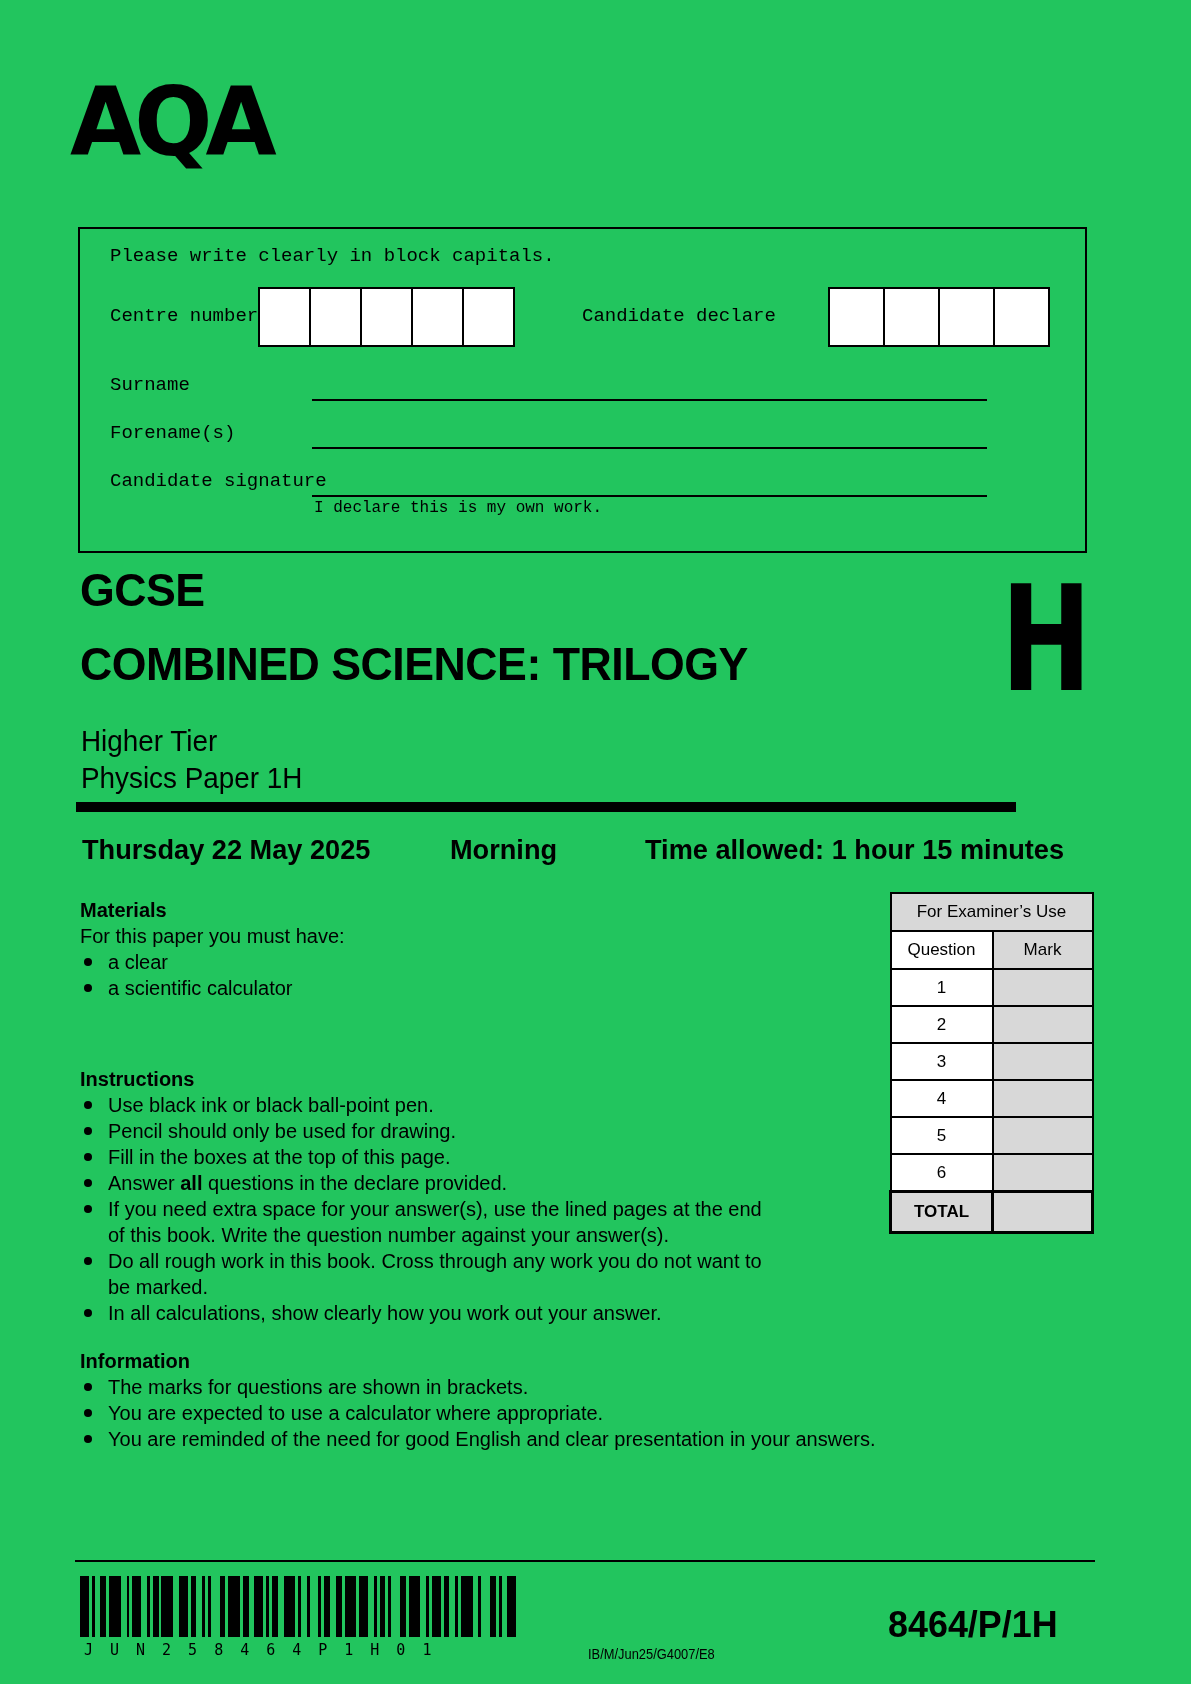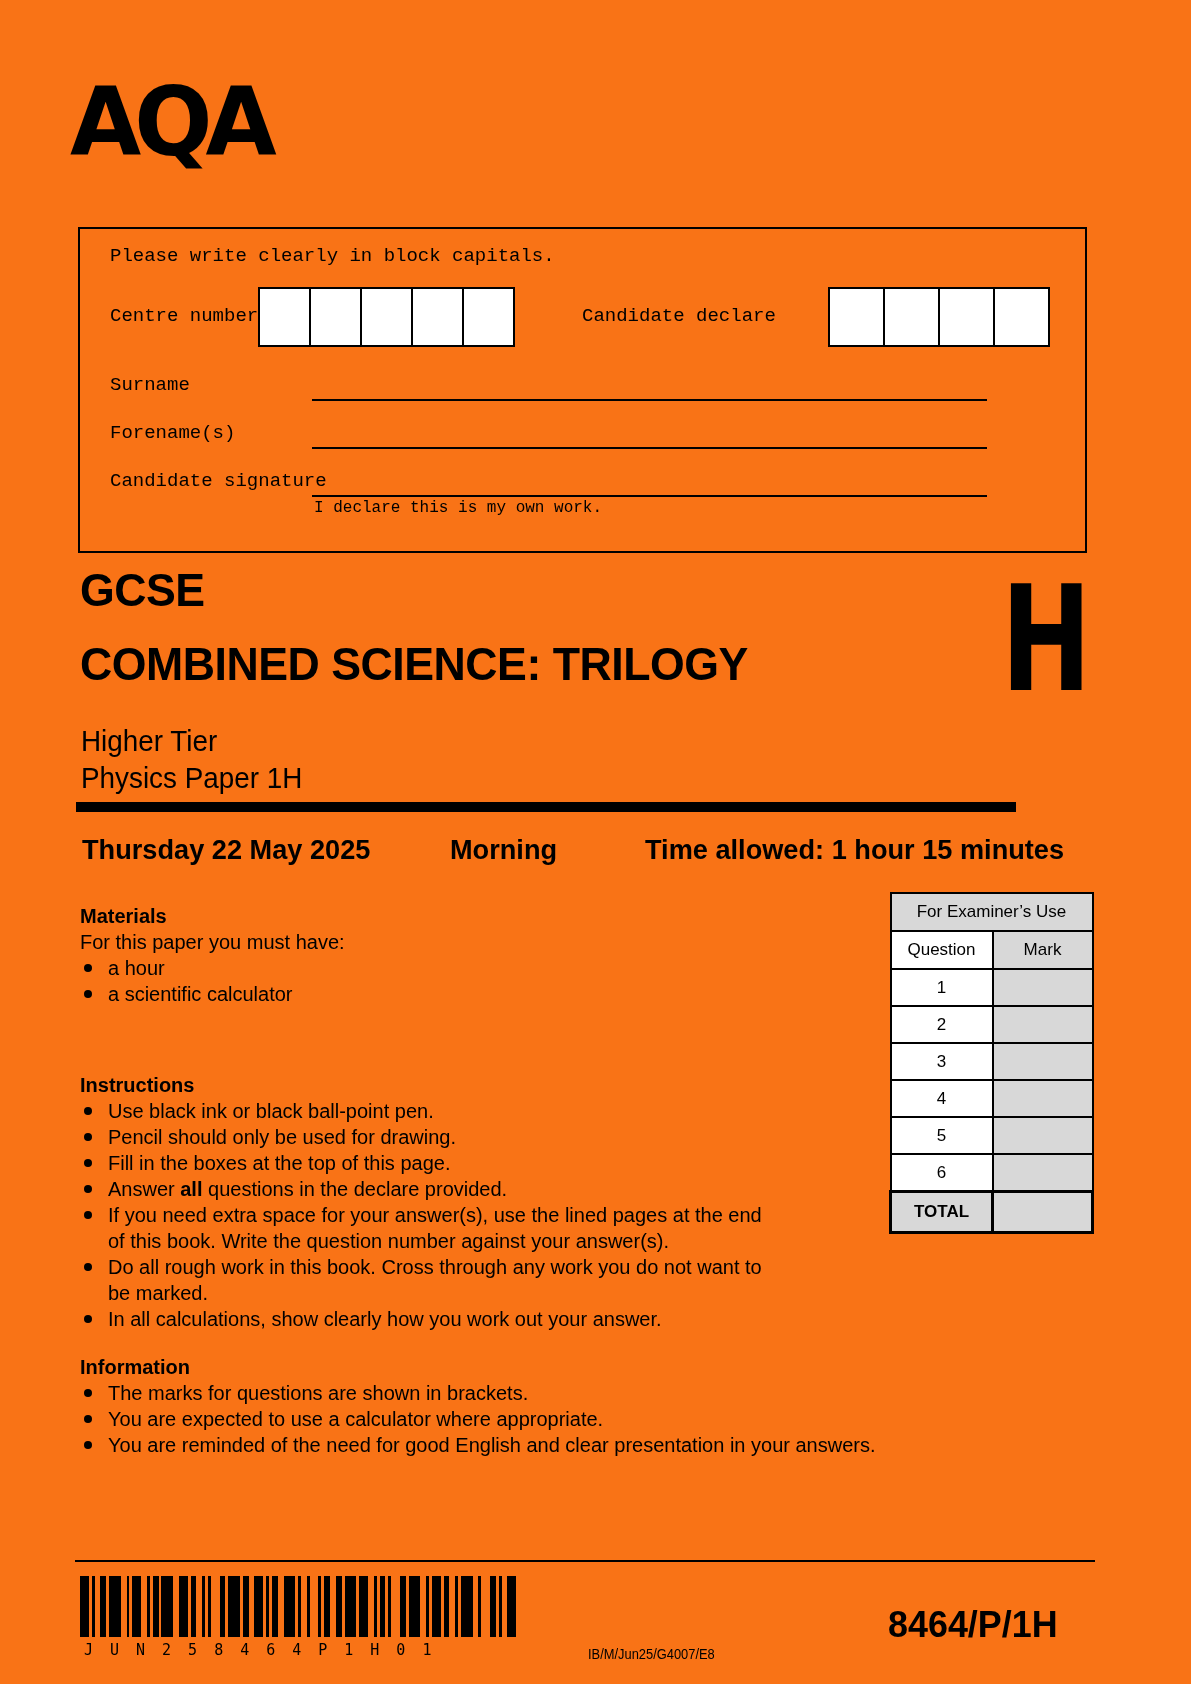--- a/index.html
+++ b/index.html
@@ -1,17 +1,17 @@
 <!DOCTYPE html>
 <html><head>
 <meta charset="utf-8">
 <style>
   html,body{margin:0;padding:0;background:#fff;}
   .page{
-    position:relative;width:1191px;height:1684px;margin:0 auto;background:#f97316;
+    position:relative;width:1191px;height:1684px;margin:0 auto;background:#22c55e;
     font-family:"Liberation Sans",sans-serif;color:#000;overflow:hidden;
   }
   .abs{position:absolute;}
 
   
   .aqa-logo{
     left:70px;top:76px;font-family:"DejaVu Sans",sans-serif;
     font-size:92px;font-weight:bold;letter-spacing:-7px;line-height:1;
     transform:scaleY(1.02);transform-origin:left top;
   }
@@ -31,21 +31,21 @@
   .declaration{font-size:16px;}
 
   
   .title-line{font-weight:bold;font-size:47px;line-height:1;transform:scaleX(0.95);transform-origin:left top;letter-spacing:-0.5px;}
   .h-badge{left:1001px;top:566px;font-family:"DejaVu Sans",sans-serif;font-size:146px;font-weight:bold;line-height:1;transform:scaleX(0.74);transform-origin:left top;}
   .tier-line{font-size:29px;line-height:1;transform:scaleX(0.96);transform-origin:left top;}
   .black-rule{left:76px;top:802px;width:940px;height:10px;background:#000;}
   .session{font-size:28px;font-weight:600;line-height:1;transform:scaleX(0.97);transform-origin:left top;}
 
   
-  .section{font-size:20px;line-height:26px;margin-top:6px;}
+  .section{font-size:20px;line-height:26px;}
   .section h3{font-size:20px;margin:0 0 0 0;line-height:26px;}
   .bullet-item{display:flex;}
   .dot-col{flex:0 0 28px;padding-left:4px;box-sizing:border-box;}
   .dot{display:block;width:8px;height:8px;border-radius:50%;background:#000;margin-top:9px;}
   .b-text{flex:1 1 auto;}
   .bold{font-weight:bold;}
 
   
   .ex-table{left:889px;top:892px;border-collapse:collapse;table-layout:fixed;}
   .ex-table td{border:2px solid #000;text-align:center;font-size:17px;padding:0;height:35px;background:#fff;}
@@ -111,21 +111,21 @@
   <div class="abs session" style="left:450px;top:836px;">Morning</div>
   <div class="abs session" style="left:645px;top:836px;">Time allowed: 1 hour 15 minutes</div>
 
   <div class="abs section" style="left:80px;top:897px;width:720px;">
     <h3>Materials</h3>
     <div>For this paper you must have:</div>
     <div class="bullet-item">
       <span class="dot-col">
           <span class="dot"></span>
         </span>
-      <span class="b-text">a hour</span>
+      <span class="b-text">a clear</span>
     </div>
     <div class="bullet-item">
       <span class="dot-col">
           <span class="dot"></span>
         </span>
       <span class="b-text">a scientific calculator</span>
     </div>
   </div>
 
   <div class="abs section" style="left:80px;top:1066px;width:692px;">

